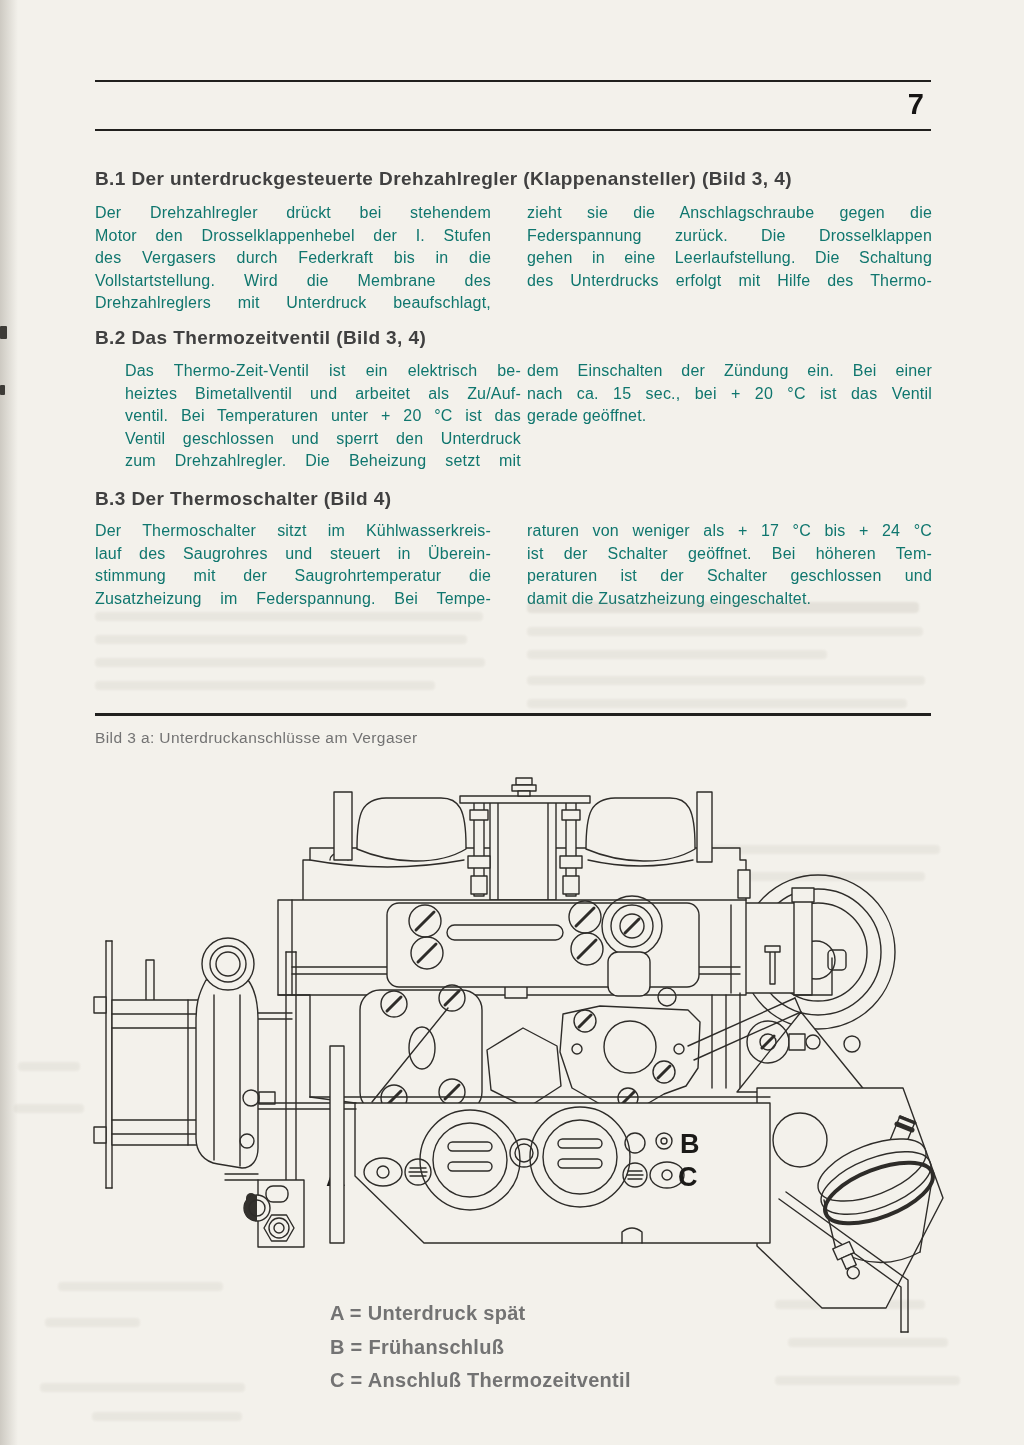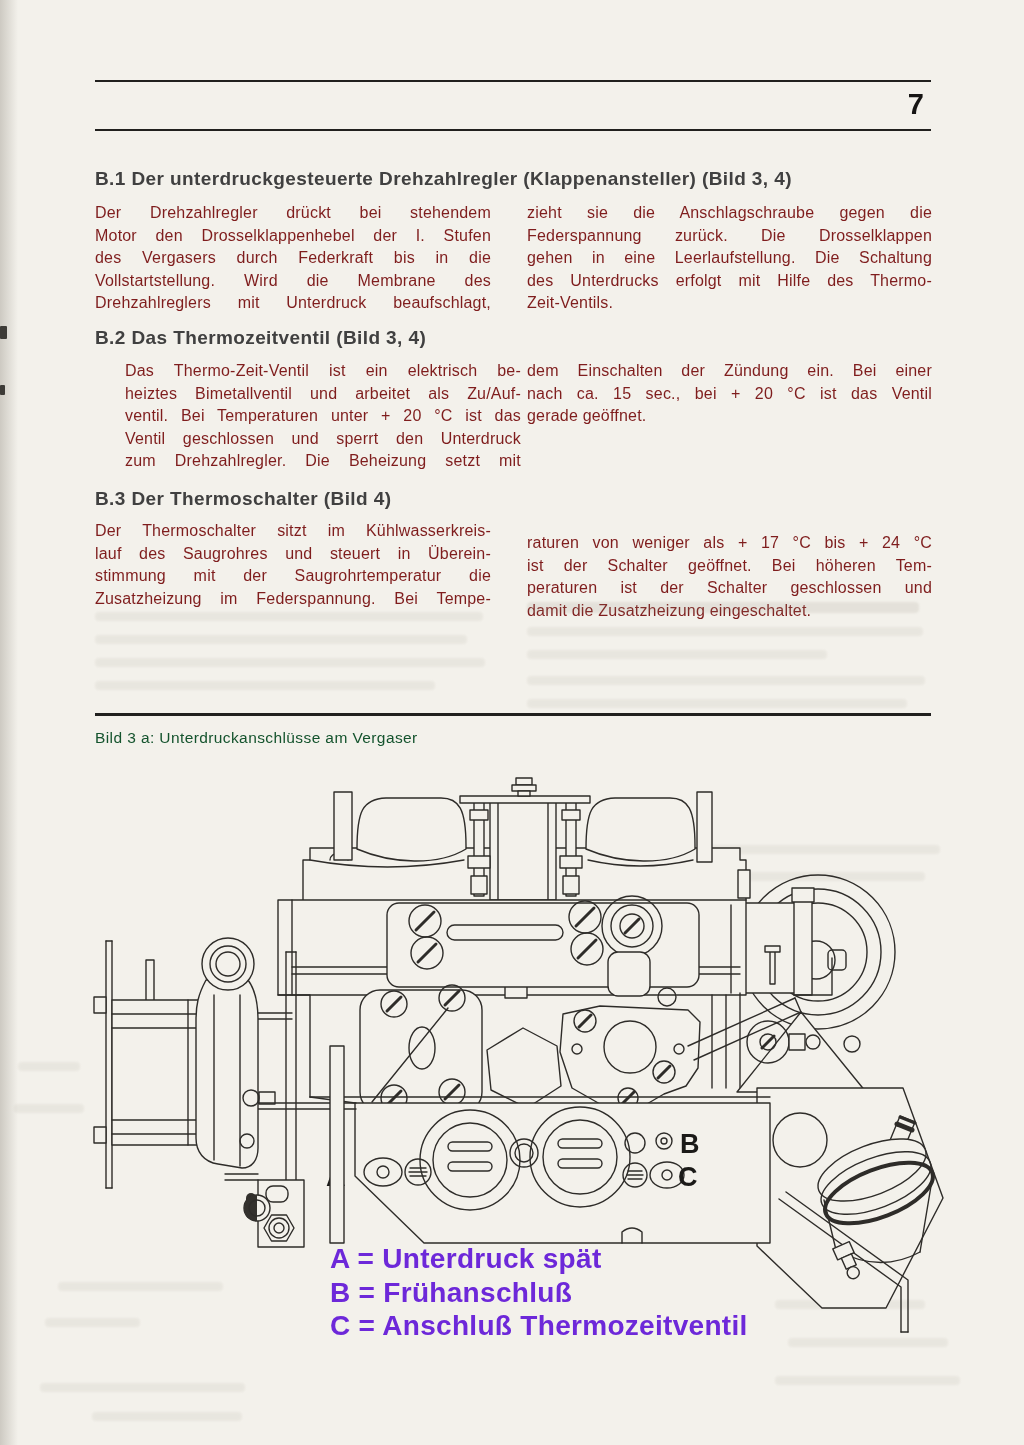--- a/index.html
+++ b/index.html
@@ -10,28 +10,28 @@
   }
   .edge-shadow{position:absolute;left:0;top:0;bottom:0;width:18px;
     background:linear-gradient(90deg,rgba(70,62,48,.22),rgba(70,62,48,0));}
   .tick{position:absolute;background:#3d3b37;border-radius:1px;}
   .rule{position:absolute;left:95px;width:836px;height:2px;background:#21201e;}
   .rule.thick{height:3px;}
   .pagenum{position:absolute;top:88px;left:95px;width:830px;text-align:right;
     font-size:29px;font-weight:bold;color:#161514;letter-spacing:1px;}
   .sec-h{position:absolute;left:95px;width:840px;font-size:19px;font-weight:bold;
     letter-spacing:.4px;color:#404040;white-space:nowrap;}
-  .col{position:absolute;font-size:16px;line-height:22.5px;letter-spacing:.2px;color:#7f1d1d;}
+  .col{position:absolute;font-size:16px;line-height:22.5px;letter-spacing:.2px;color:#0f766e;}
   .col.c-left{left:95px;width:396px;}
   .col.c-right{left:527px;width:405px;}
   .jl{text-align:justify;text-align-last:justify;-moz-text-align-last:justify;}
   .jl.last{text-align-last:left;-moz-text-align-last:left;}
-  .caption{position:absolute;left:95px;top:729px;font-size:15.5px;letter-spacing:.4px;color:#14532d;}
-  .legend{position:absolute;left:330px;top:1242px;font-size:28px;font-weight:bold;
-    line-height:33.5px;letter-spacing:.3px;color:#6d28d9;white-space:nowrap;}
+  .caption{position:absolute;left:95px;top:729px;font-size:15.5px;letter-spacing:.4px;color:#737373;}
+  .legend{position:absolute;left:330px;top:1297px;font-size:20px;font-weight:bold;
+    line-height:33.5px;letter-spacing:.3px;color:#737373;white-space:nowrap;}
   .ghost{position:absolute;height:9px;border-radius:4px;background:#938d7c;
     opacity:.10;filter:blur(1px);pointer-events:none;}
   .ghost.strong{opacity:.15;height:11px;}
   svg.dwg{position:absolute;left:0;top:770px;}
   svg.dwg *{vector-effect:none;}
   svg.dwg text{font-family:"Liberation Sans",sans-serif;font-weight:bold;font-size:27px;
     fill:#1b1a18;stroke:none;}
 </style>
 </head>
 <body>
@@ -52,21 +52,20 @@
     <div class="jl">Motor den Drosselklappenhebel der I. Stufen</div>
     <div class="jl">des Vergasers durch Federkraft bis in die</div>
     <div class="jl">Vollstartstellung. Wird die Membrane des</div>
     <div class="jl">Drehzahlreglers mit Unterdruck beaufschlagt,</div>
   </div>
   <div class="col c-right" style="top:202px;">
     <div class="jl">zieht sie die Anschlagschraube gegen die</div>
     <div class="jl">Federspannung zurück. Die Drosselklappen</div>
     <div class="jl">gehen in eine Leerlaufstellung. Die Schaltung</div>
     <div class="jl">des Unterdrucks erfolgt mit Hilfe des Thermo-</div>
-    <div class="jl last">Zeit-Ventils.</div>
   </div>
 
   <div class="sec-h" style="top:327px;">B.2 Das Thermozeitventil (Bild 3, 4)</div>
   <div class="col c-left" style="top:360px;margin-left:30px;">
     <div class="jl">Das Thermo-Zeit-Ventil ist ein elektrisch be-</div>
     <div class="jl">heiztes Bimetallventil und arbeitet als Zu/Auf-</div>
     <div class="jl">ventil. Bei Temperaturen unter + 20 °C ist das</div>
     <div class="jl">Ventil geschlossen und sperrt den Unterdruck</div>
     <div class="jl">zum Drehzahlregler. Die Beheizung setzt mit</div>
   </div>
@@ -76,21 +75,21 @@
     <div class="jl last">gerade geöffnet.</div>
   </div>
 
   <div class="sec-h" style="top:488px;">B.3 Der Thermoschalter (Bild 4)</div>
   <div class="col c-left" style="top:520px;">
     <div class="jl">Der Thermoschalter sitzt im Kühlwasserkreis-</div>
     <div class="jl">lauf des Saugrohres und steuert in Überein-</div>
     <div class="jl">stimmung mit der Saugrohrtemperatur die</div>
     <div class="jl">Zusatzheizung im Federspannung. Bei Tempe-</div>
   </div>
-  <div class="col c-right" style="top:520px;margin-top:12px;">
+  <div class="col c-right" style="top:520px;">
     <div class="jl">raturen von weniger als + 17 °C bis + 24 °C</div>
     <div class="jl">ist der Schalter geöffnet. Bei höheren Tem-</div>
     <div class="jl">peraturen ist der Schalter geschlossen und</div>
     <div class="jl last">damit die Zusatzheizung eingeschaltet.</div>
   </div>
 
   <div class="ghost" style="left:95px;top:612px;width:388px;"></div>
   <div class="ghost" style="left:95px;top:635px;width:372px;"></div>
   <div class="ghost" style="left:95px;top:658px;width:390px;"></div>
   <div class="ghost" style="left:95px;top:681px;width:340px;"></div>

